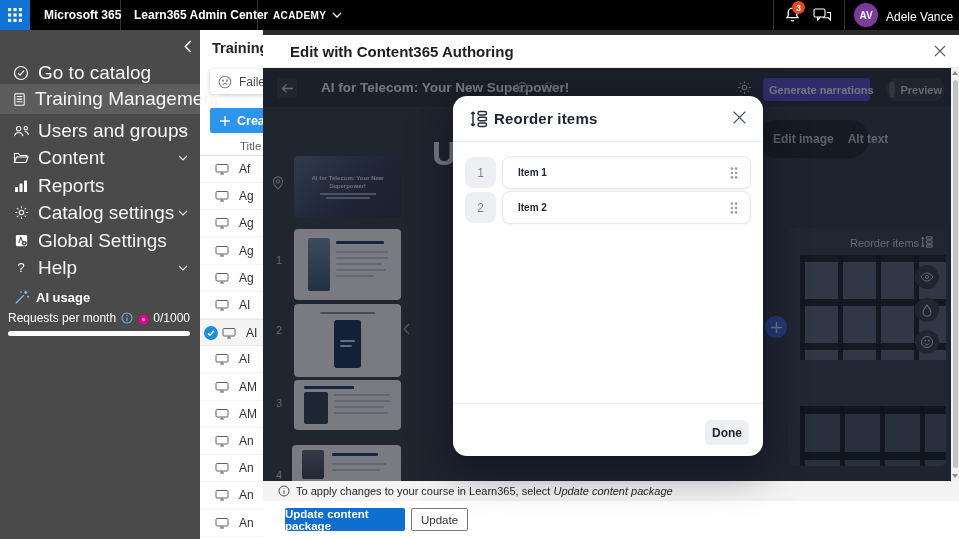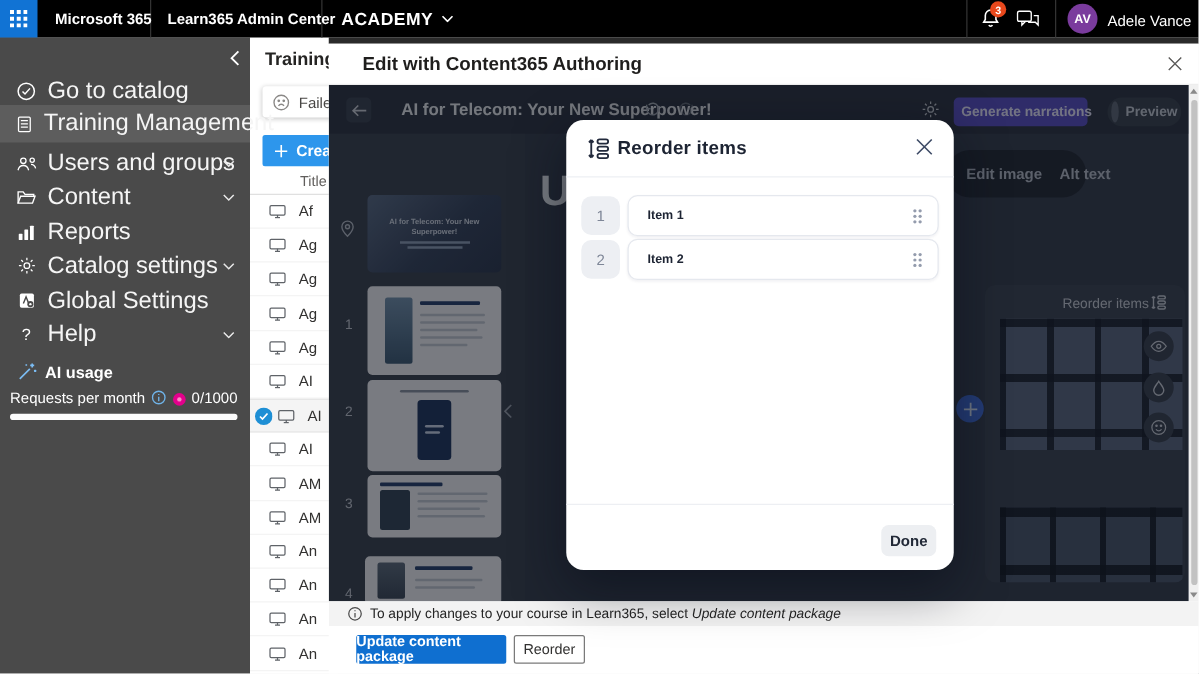--- a/index.html
+++ b/index.html
@@ -7,21 +7,21 @@
   .stage{position:relative;width:959px;height:539px;overflow:hidden;
          font-family:"Liberation Sans","DejaVu Sans",sans-serif;background:#fff;}
   svg{display:block;}
 
   
   .topbar{position:absolute;left:0;top:0;width:959px;height:30px;background:#000;z-index:50;}
   .waffle{position:absolute;left:0;top:0;width:30px;height:30px;background:#1173d4;
           display:flex;align-items:center;justify-content:center;cursor:pointer;}
   .tb-sep{position:absolute;top:0;width:1px;height:30px;background:#333;}
   .tb-text{position:absolute;top:0;height:30px;display:flex;align-items:center;color:#fff;font-size:12px;font-weight:700;}
-  .tb-tenant{font-size:14px;letter-spacing:.4px;display:flex;align-items:center;gap:6px;justify-content:space-between;}
+  .tb-tenant{font-size:10px;letter-spacing:.4px;display:flex;align-items:center;gap:6px;justify-content:space-between;}
   .bell{position:absolute;left:784px;top:6px;}
   .badge{position:absolute;left:792px;top:1px;min-width:13px;height:13px;border-radius:7px;background:#e8481c;
          color:#fff;font-size:8.5px;font-weight:700;display:flex;align-items:center;justify-content:center;padding:0 2px;}
   .chat{position:absolute;left:813px;top:7px;}
   .avatar{position:absolute;left:854px;top:3px;width:24px;height:24px;border-radius:50%;background:#7a3b9d;
           color:#fff;font-size:10px;font-weight:700;display:flex;align-items:center;justify-content:center;}
   .uname{position:absolute;left:886px;top:0;height:34px;display:flex;align-items:center;color:#fff;font-size:12px;}
 
   
   .sidebar{position:absolute;left:0;top:30px;width:200px;height:509px;background:#4a4a4a;z-index:40;color:#f3f3f3;}
@@ -678,17 +678,17 @@
           <circle cx="6" cy="6" r="5"></circle>
           <path d="M6 5.4V9M6 3.1v.8"></path>
         </svg>
       <div class="itext">
         <span>To apply changes to your course in Learn365, select </span><i>Update content package</i>
       </div>
     </div>
 
     <div class="m-footer">
       <div class="btn-update">Update content package</div>
-      <div class="btn-discard">Reorder</div>
+      <div class="btn-discard">Update</div>
     </div>
   </div>
 
 </div>
 
 </body></html>

